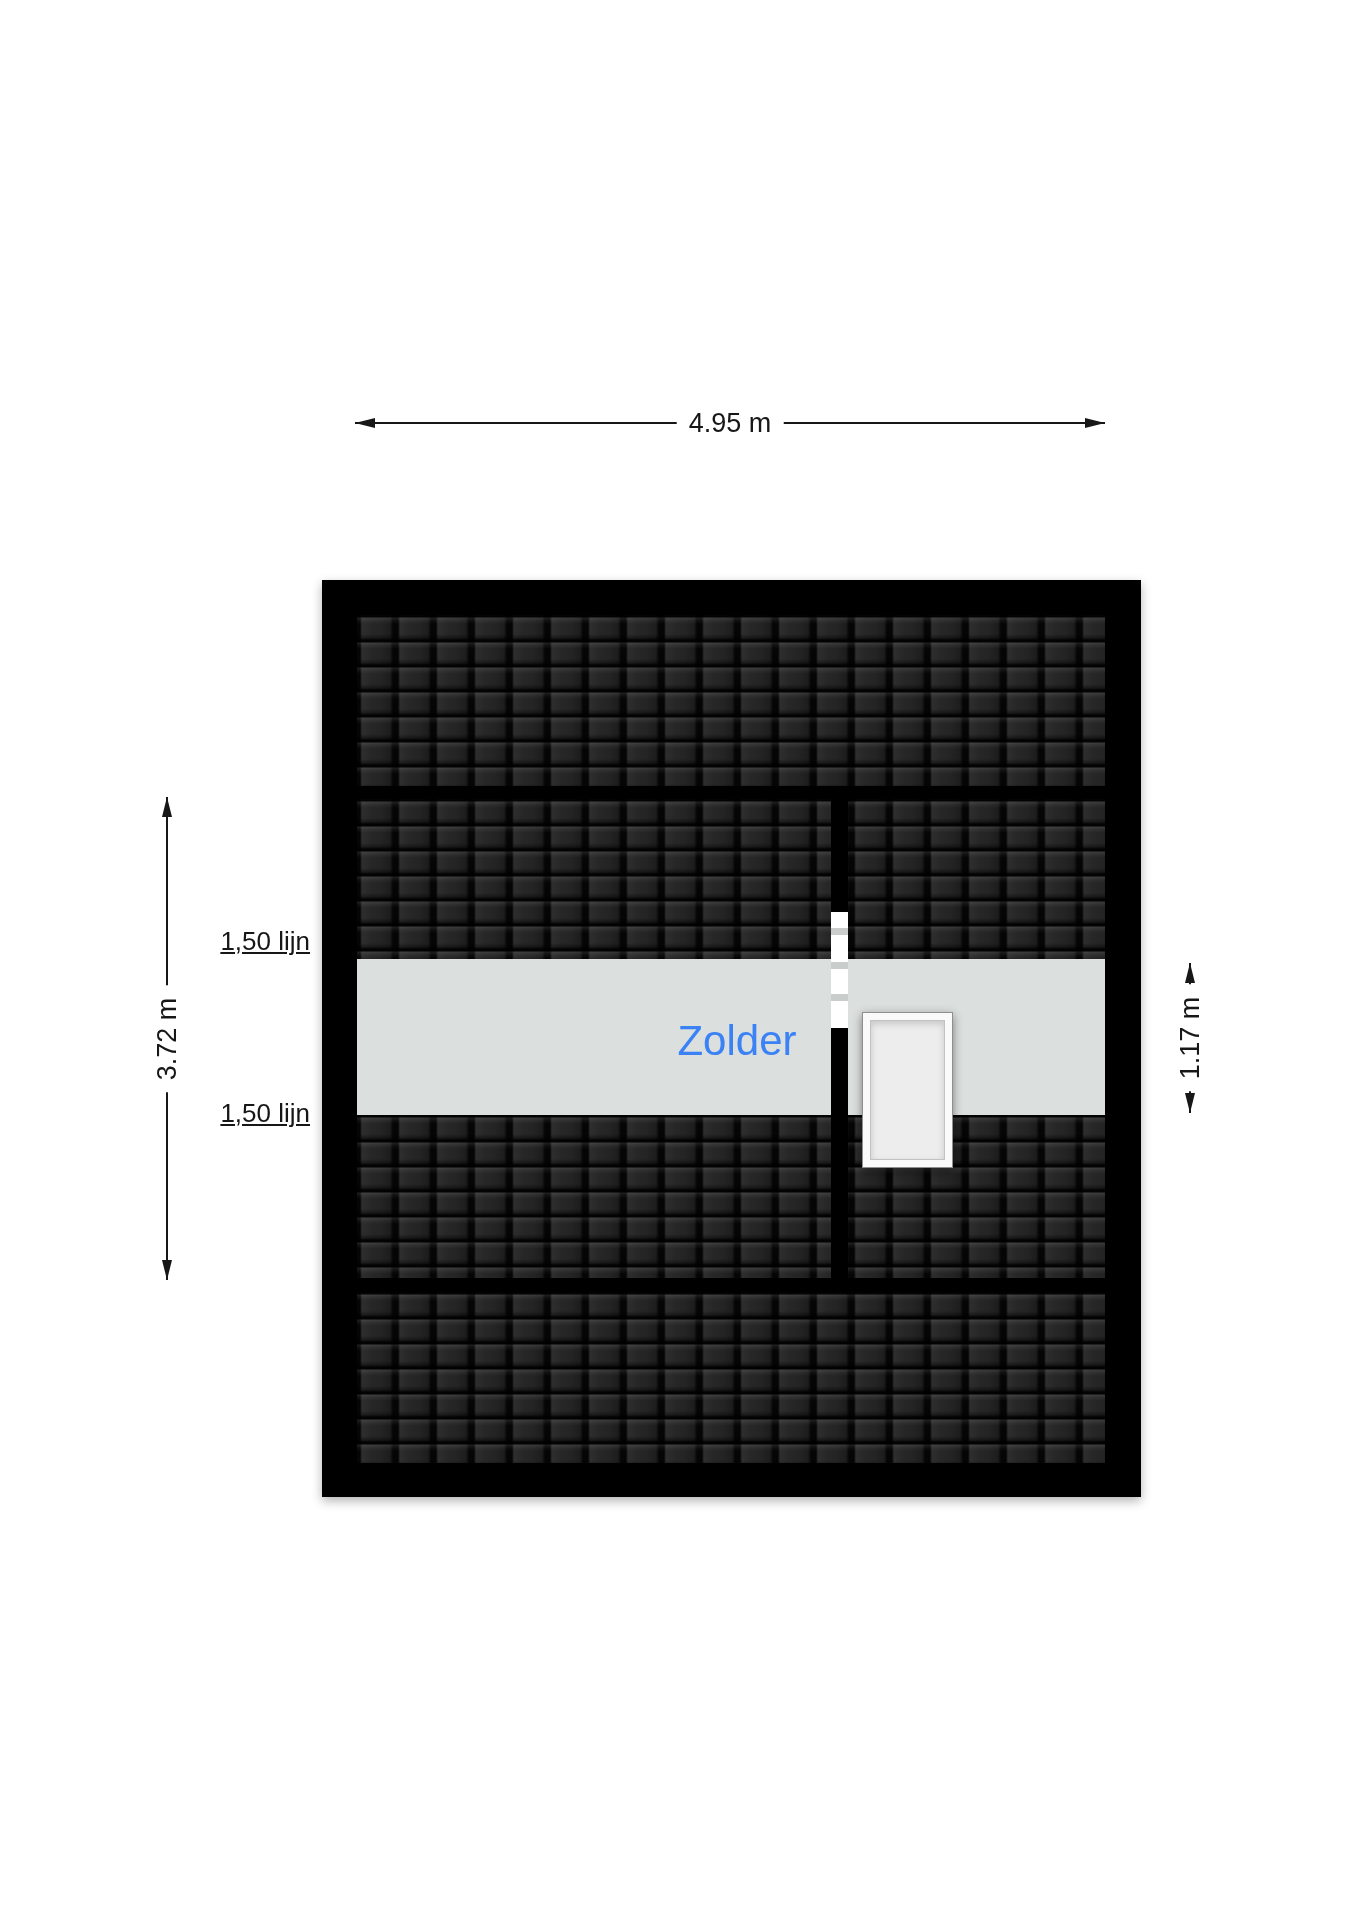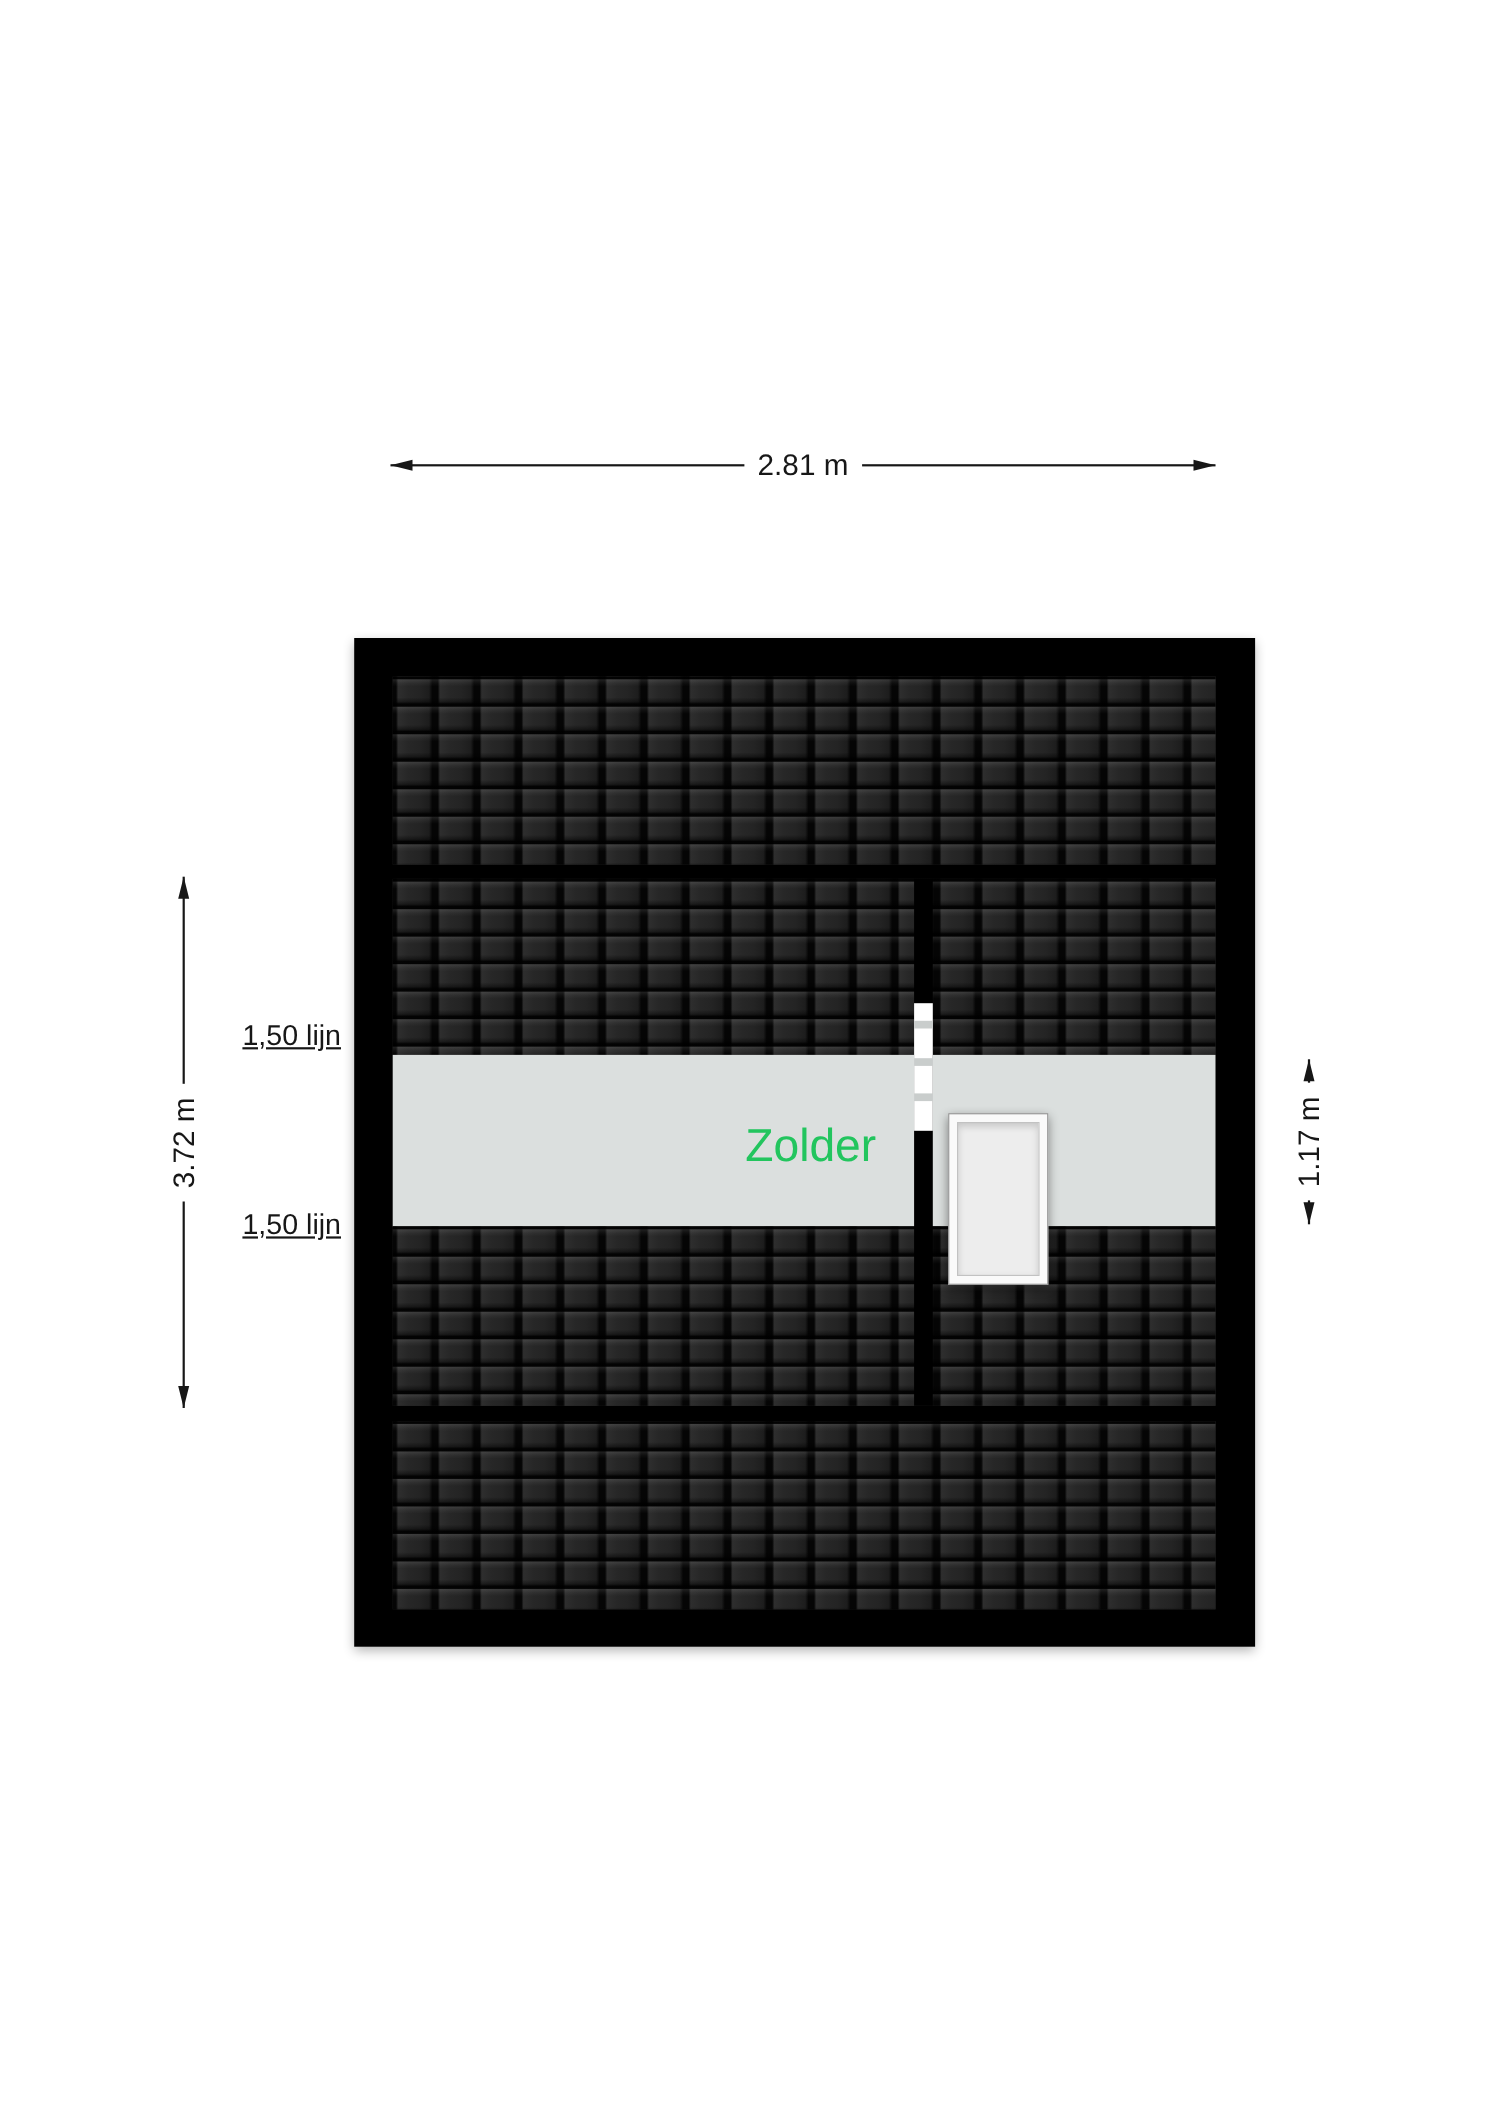--- a/index.html
+++ b/index.html
@@ -140,33 +140,33 @@
 
   .room-label {
     position: absolute;
     left: 335px;
     top: 441px;
     width: 160px;
     height: 40px;
     line-height: 40px;
     text-align: center;
     font-size: 42px;
-    color: #22c55e;
+    color: #3b82f6;
     white-space: nowrap;
   }
 </style>
 </head>
 <body>
 
 <div class="page">
 
   <div class="dim-line" style="left:355px; top:422px; width:750px; height:2px;"></div>
   <div class="arr arr-left" style="left:355px; top:418px;"></div>
   <div class="arr arr-right" style="left:1085px; top:418px;"></div>
-  <div class="dim-label" style="left:730px; top:423px;">2.81 m</div>
+  <div class="dim-label" style="left:730px; top:423px;">4.95 m</div>
 
   <div class="dim-line" style="left:166px; top:797px; width:2px; height:483px;"></div>
   <div class="arr arr-up" style="left:162px; top:797px;"></div>
   <div class="arr arr-down" style="left:162px; top:1260px;"></div>
   <div class="dim-label vert" style="left:167px; top:1039px;">3.72 m</div>
 
   <div class="line-note" style="left:140px; top:924px;">1,50 lijn</div>
   <div class="line-note" style="left:140px; top:1096px;">1,50 lijn</div>
 
   <div class="plan">

